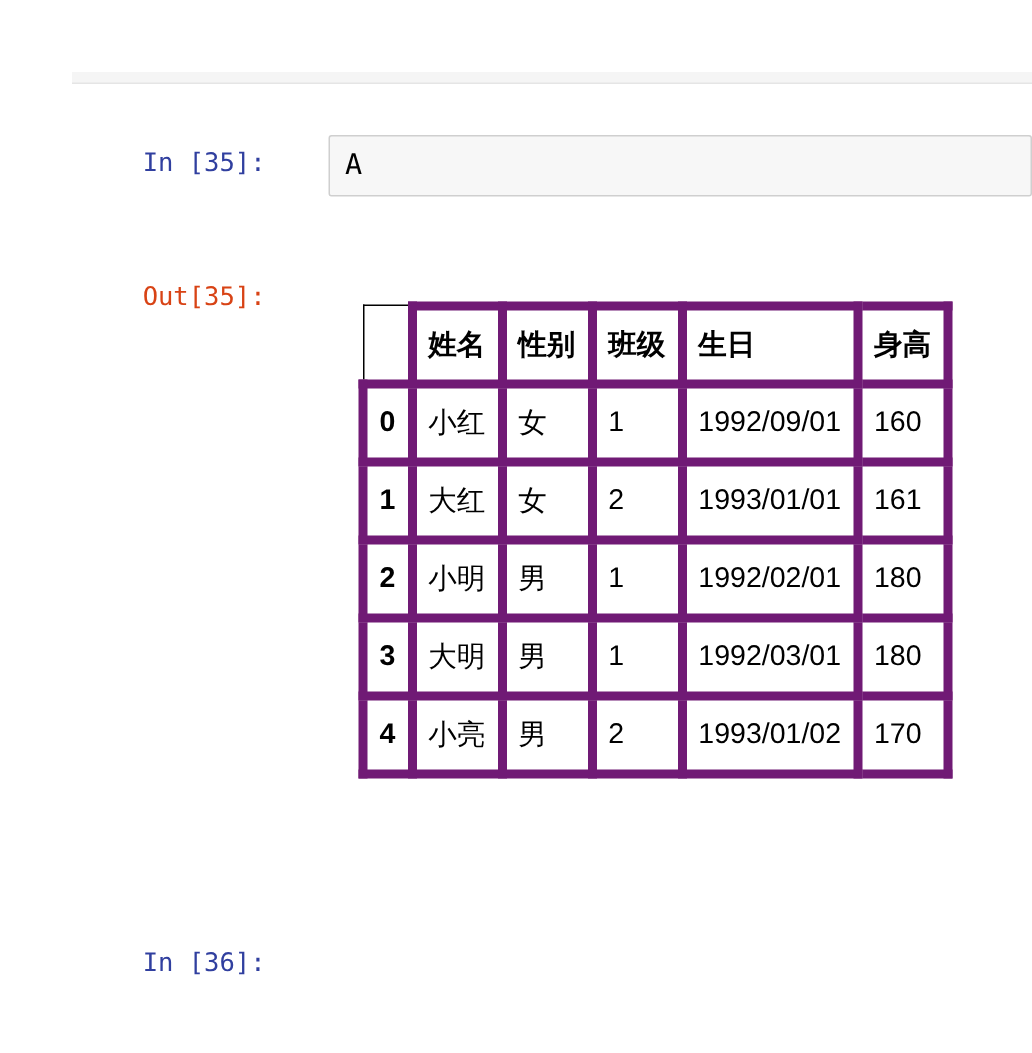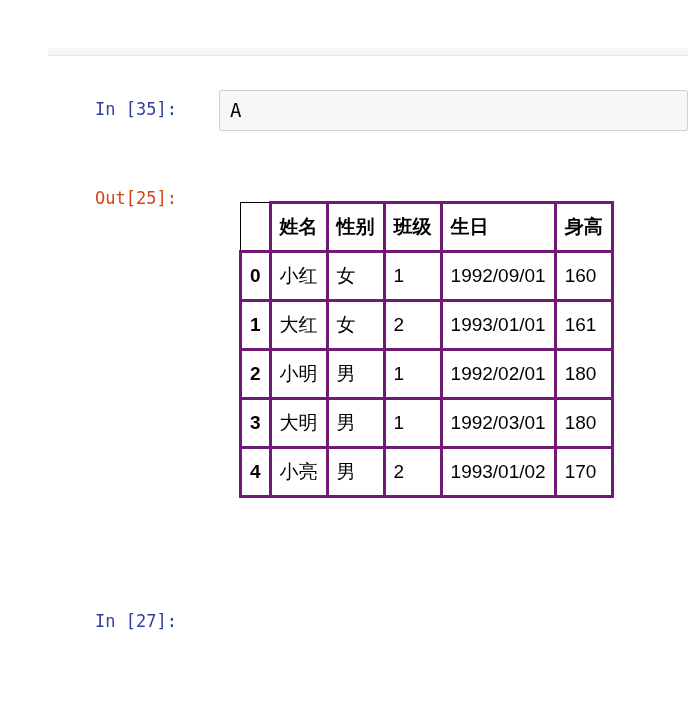--- a/index.html
+++ b/index.html
@@ -34,21 +34,21 @@
     }
     .output-area {
       flex: 1;
       padding: 6px 0 0 4px;
     }
     table.dataframe {
       border-collapse: collapse;
       font-size: 19px;
     }
     table.dataframe th, table.dataframe td {
-      border: 3px solid #701a75;
+      border: 6px solid #701a75;
       padding: 10px 8px;
       text-align: left;
       vertical-align: middle;
       white-space: nowrap;
     }
     table.dataframe th {
       font-weight: bold;
     }
     table.dataframe thead th:first-child {
       border: 1px solid #000;
@@ -71,21 +71,21 @@
 <body>
 
 <div class="top-bar"></div>
 
 <div class="cell">
   <div class="prompt prompt-in">In [35]:</div>
   <div class="input-area">A</div>
 </div>
 
 <div class="cell">
-  <div class="prompt prompt-out">Out[25]:</div>
+  <div class="prompt prompt-out">Out[35]:</div>
   <div class="output-area">
     <table class="dataframe">
       <thead>
         <tr>
           <th></th>
           <th>姓名</th>
           <th>性别</th>
           <th>班级</th>
           <th>生日</th>
           <th>身高</th>
@@ -133,17 +133,17 @@
             <td>170</td>
           </tr>
         </tbody>
     </table>
   </div>
 </div>
 
 <div class="spacer"></div>
 
 <div class="cell">
-  <div class="prompt prompt-in">In [27]:</div>
+  <div class="prompt prompt-in">In [36]:</div>
 </div>
 
 <div class="cell">
 </div>
 
 </body></html>

